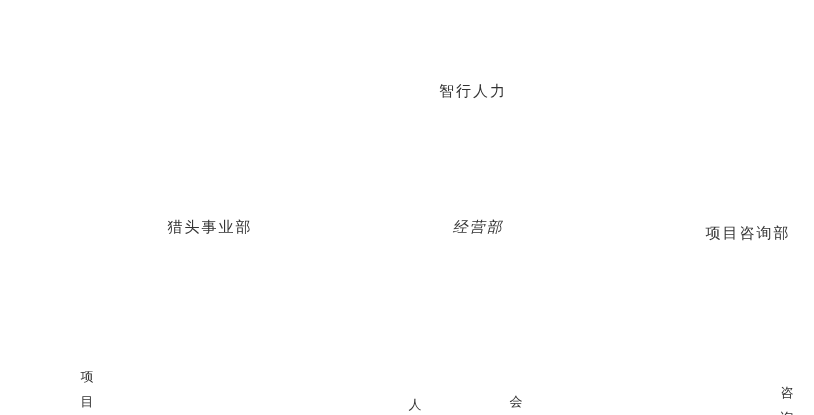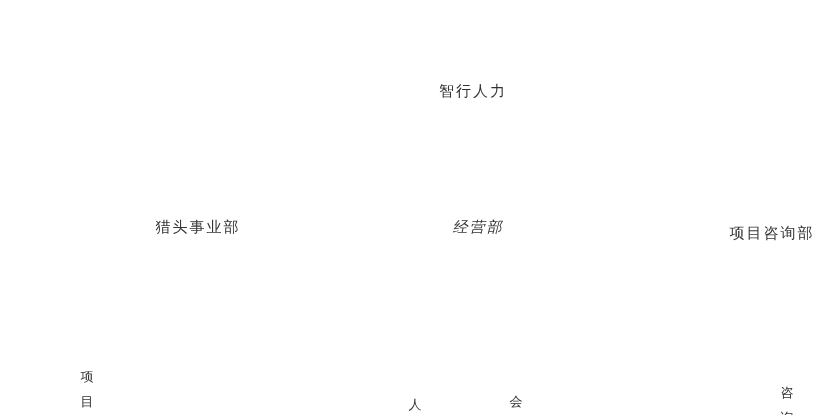--- a/index.html
+++ b/index.html
@@ -45,25 +45,25 @@
       letter-spacing: 0;
     }
   </style>
 </head>
 <body>
 
 <div class="org-canvas">
 
   <div class="node root-node" style="left: 405px; top: 14px;">智行人力</div>
 
-  <div class="node dept-node" style="left: 130px; top: 150px;">猎头事业部</div>
+  <div class="node dept-node" style="left: 142px; top: 150px;">猎头事业部</div>
 
   <div class="node dept-node" style="left: 410px; top: 150px; font-style: italic;">经营部</div>
 
-  <div class="node dept-node" style="left: 704px; top: 156px;">项目咨询部</div>
+  <div class="node dept-node" style="left: 680px; top: 156px;">项目咨询部</div>
 
   <div class="node team-node vertical" style="left: 18px; top: 296px;">项目一组</div>
 
 
 
   <div class="node team-node vertical" style="left: 346px; top: 324px;">人事</div>
 
   <div class="node team-node vertical" style="left: 447px; top: 321px;">会计</div>
 
   <div class="node team-node vertical" style="left: 718px; top: 312px;">咨询组</div>

